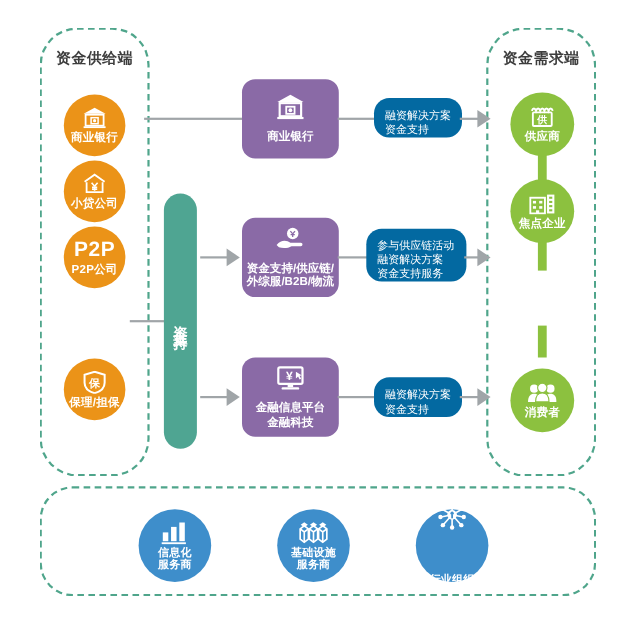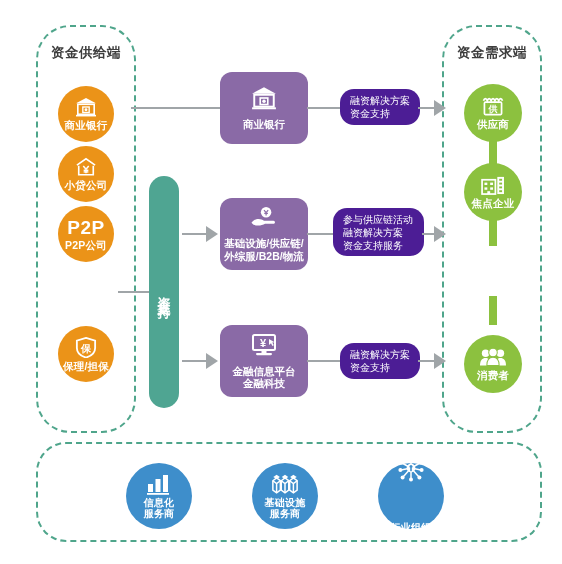--- a/index.html
+++ b/index.html
@@ -89,22 +89,22 @@
     display:flex;flex-direction:column;align-items:center;justify-content:center;
     color:#ffffff;text-align:center;box-sizing:border-box;
   }
   .purplebox .lbl{font-size:10.5px;line-height:12.5px;font-weight:bold;margin-top:4px;}
   #p-bank{left:220px;top:72px;width:88px;height:72px;}
   #p-core{left:220px;top:198px;width:88px;height:72px;}
   #p-fin{left:220px;top:325px;width:88px;height:72px;}
 
   
   .pill{
-    position:absolute;background:#4c1d95;border-radius:14px;
-    color:#ffffff;display:flex;align-items:center;justify-content:flex-start;
+    position:absolute;background:#0369a1;border-radius:14px;
+    color:#ffffff;display:flex;align-items:flex-end;justify-content:flex-start;
     box-sizing:border-box;padding:0 10px;
   }
   .pill .t{font-size:10px;line-height:13px;text-align:left;}
   #pill1{left:340px;top:89px;width:80px;height:36px;}
   #pill2{left:333px;top:208px;width:91px;height:48px;}
   #pill3{left:340px;top:343px;width:80px;height:36px;}
 
   
   .hline{position:absolute;background:#a0a5a8;height:2px;}
 
@@ -231,21 +231,21 @@
         <circle cx="15" cy="6" r="5" fill="#fff"></circle>
         <g stroke="#8a6aa6" stroke-width="1.1" fill="none">
           <line x1="13" y1="4" x2="15" y2="6.4"></line>
           <line x1="17" y1="4" x2="15" y2="6.4"></line>
           <line x1="15" y1="6.4" x2="15" y2="9"></line>
           <line x1="13.2" y1="7" x2="16.8" y2="7"></line>
         </g>
         <path d="M1,16 C5,11 10,12 13,14 L22,14 C24,14 24,17 22,17 L14,17 C11,19 6,19 3,18 Z" fill="#fff"></path>
       </svg>
     </span>
-    <span class="lbl">基础设施/供应链/</span>
+    <span class="lbl">资金支持/供应链/</span>
     <span class="lbl" style="margin-top:0">外综服/B2B/物流</span>
   </div>
 
   <div class="purplebox" id="p-fin">
     <span class="ic">
       <svg width="30" height="24" viewBox="0 0 28 24" aria-hidden="true">
         <rect x="3" y="2" width="22" height="15" rx="1.5" fill="none" stroke="#fff" stroke-width="2"></rect>
         <text x="13" y="13.5" font-size="11" font-weight="bold" fill="#fff" text-anchor="middle" font-family="'Liberation Sans',sans-serif">¥</text>
         <polygon points="19,6 19,12 21,10.2 22.4,13 23.8,12.3 22.3,9.6 24.5,9.3" fill="#fff"></polygon>
         <rect x="11.5" y="17" width="5" height="3" fill="#fff"></rect>

